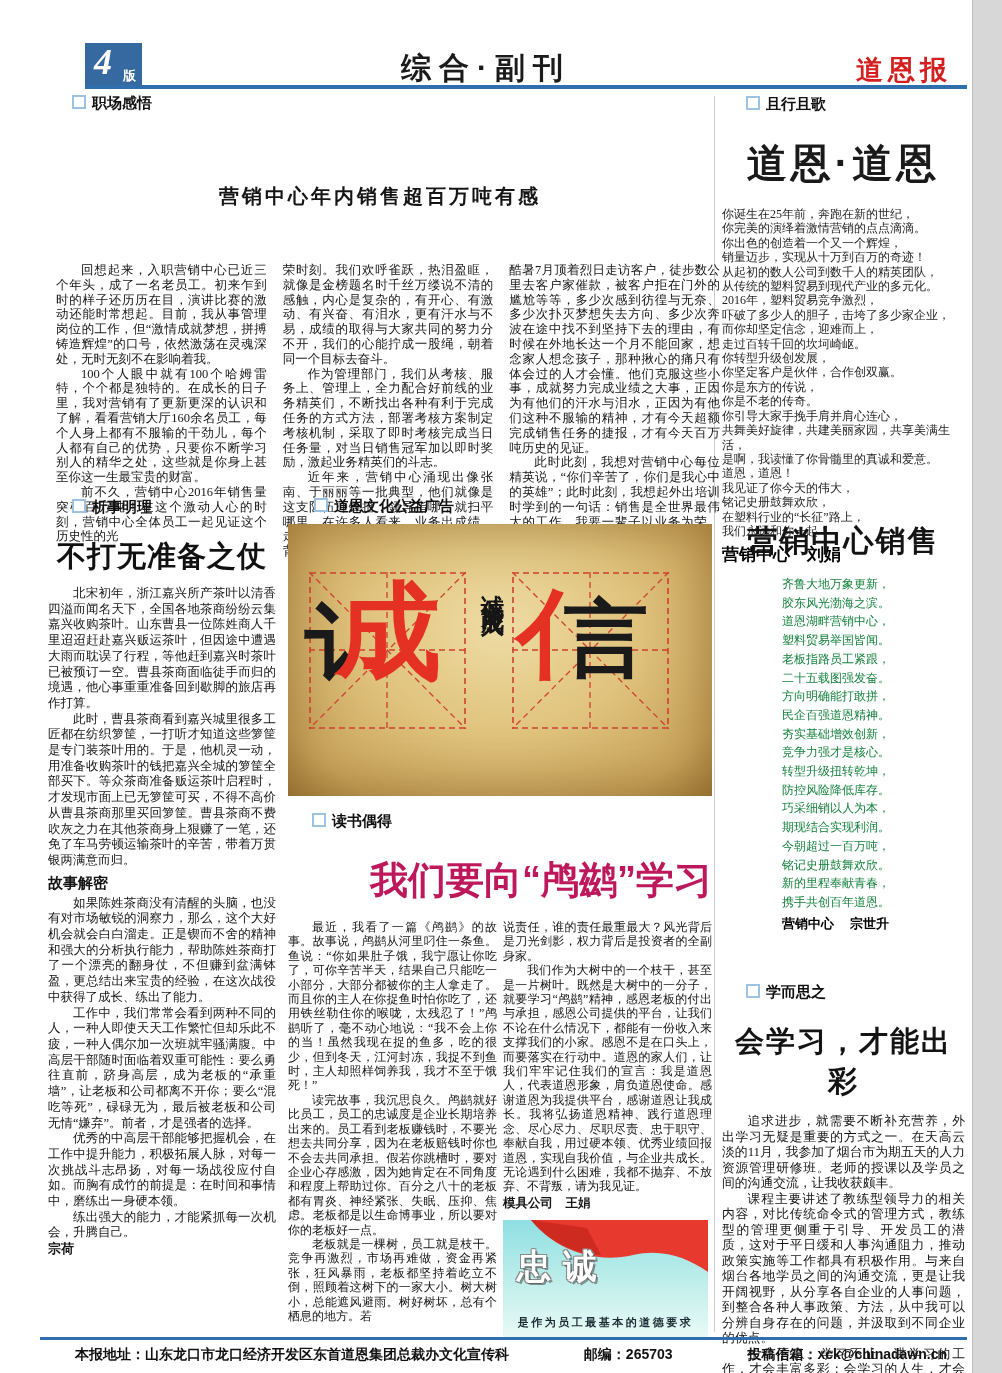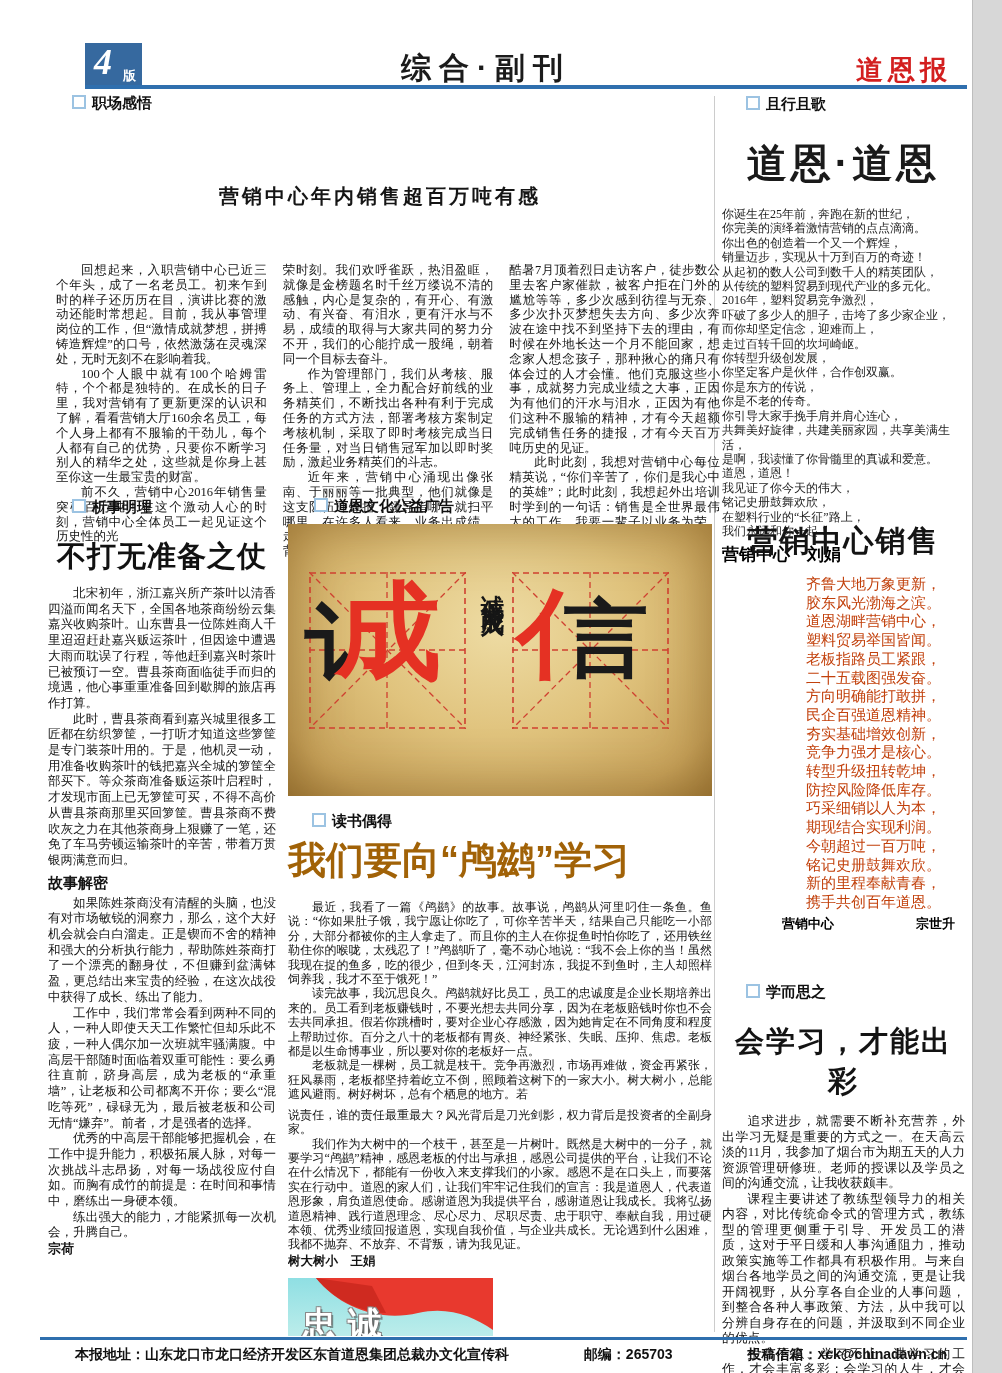--- a/index.html
+++ b/index.html
@@ -54,22 +54,22 @@
             background: radial-gradient(ellipse at 50% 38%, #eedca4 0%, #e0c37d 45%, #c9a45c 82%, #ad8743 100%);
             box-shadow: inset 0 0 55px rgba(110,72,16,.5); overflow:hidden; }
   .grid-box { position:absolute; width:157px; height:157px; top:48px; }
   .gb-left { left:21px; } .gb-right { left:224px; }
   .bigchar { position:absolute; font-weight:bold; font-family:"Liberation Serif",serif; line-height:1; }
   .motto-vert { position:absolute; left:189px; top:52px; height:164px; writing-mode:vertical-rl;
                 font:bold 23px "Liberation Serif",serif; color:#161616; letter-spacing:4px; }
 
   
   .rd-block { left:288px; top:812px; width:424px; }
-  .rd-headline { margin-top:4px; text-align:left; font:bold 38px "Liberation Sans",sans-serif; color:#a16207; }
-  .rd-cols { margin-top:14px; display:flex; gap:6px; height:436px; overflow:hidden;flex-direction:column; }
+  .rd-headline { margin-top:24px; text-align:right; font:bold 38px "Liberation Sans",sans-serif; color:#be185d; }
+  .rd-cols { margin-top:14px; display:flex; gap:6px; height:436px; overflow:hidden; }
   .rd-cols .col { flex:1; font-size:12px; line-height:14.4px; }
   .rd-cols .byline { font-size:12.5px; margin-top:2px; }
 
   
   .loyal { position:relative; width:205px; height:118px; margin-top:10px;
            background:linear-gradient(180deg,#8fdfe3 0%, #c6f0ec 60%, #e9faf6 100%); overflow:hidden; }
   .loyal svg { position:absolute; left:0; top:0; }
   .loyal .big { position:absolute; left:14px; top:24px; color:#fff; letter-spacing:12px;
                 font:bold 34px "Liberation Serif",serif;
                 text-shadow:2px 2px 0 rgba(70,70,70,.55), -1px -1px 0 #8a8a8a, 1px -1px 0 #8a8a8a, -1px 1px 0 #8a8a8a; }
@@ -79,23 +79,23 @@
   
   .song-block { left:722px; top:95px; width:243px; }
   .song-headline { margin-top:22px; text-align:center; font:bold 40px "Liberation Sans",sans-serif;
                    color:#1a1a1a; letter-spacing:4px; }
   .song-lines { margin-top:16px; font-size:12px; line-height:14.4px; color:#1e1e1e; }
   .song-block .byline { font-size:17px; margin-top:5px; padding-right:26px; }
 
   .ode-block { left:722px; top:524px; width:243px; }
   .ode-headline { text-align:center; font:bold 30px "Liberation Sans",sans-serif; color:#141414;
                   line-height:34px; letter-spacing:2px; }
-  .ode-lines { margin-top:17px; padding-left:60px; font-size:15px; line-height:18.7px; color:#c2410c;text-align:center; }
+  .ode-lines { margin-top:17px; padding-left:60px; font-size:12px; line-height:18.7px; color:#15803d; }
   .ode-block .byline { font-size:13px; margin-top:3px; padding-right:10px; padding-left:60px;
-                       text-align:left; display:flex; justify-content:space-between;gap:16px; }
+                       text-align:left; display:flex; justify-content:flex-start;gap:16px; }
 
   .study-block { left:722px; top:983px; width:243px; }
   .study-headline { margin-top:20px; text-align:center; font:bold 29px "Liberation Sans",sans-serif;
                     color:#131313; letter-spacing:2px; }
   .study-body { margin-top:12px; font-size:12.8px; line-height:15.5px; }
 
   
   .footer-rule { left:40px; top:1337px; width:927px; height:3px; background:#2f6fae; }
   .footer-row { left:75px; top:1346px; width:872px; display:flex; justify-content:space-between;
                 font:bold 14px "Liberation Sans",sans-serif; color:#111; }
@@ -198,21 +198,21 @@
       <div class="col jtext">
           <div class="pline">最近，我看了一篇《鸬鹚》的故事。故事说，鸬鹚从河里叼住一条鱼。鱼说：“你如果肚子饿，我宁愿让你吃了，可你辛苦半天，结果自己只能吃一小部分，大部分都被你的主人拿走了。而且你的主人在你捉鱼时怕你吃了，还用铁丝勒住你的喉咙，太残忍了！”鸬鹚听了，毫不动心地说：“我不会上你的当！虽然我现在捉的鱼多，吃的很少，但到冬天，江河封冻，我捉不到鱼时，主人却照样饲养我，我才不至于饿死！”</div>
           <div class="pline">读完故事，我沉思良久。鸬鹚就好比员工，员工的忠诚度是企业长期培养出来的。员工看到老板赚钱时，不要光想去共同分享，因为在老板赔钱时你也不会去共同承担。假若你跳槽时，要对企业心存感激，因为她肯定在不同角度和程度上帮助过你。百分之八十的老板都有胃炎、神经紧张、失眠、压抑、焦虑。老板都是以生命博事业，所以要对你的老板好一点。</div>
           <div class="pline">老板就是一棵树，员工就是枝干。竞争再激烈，市场再难做，资金再紧张，狂风暴雨，老板都坚持着屹立不倒，照顾着这树下的一家大小。树大树小，总能遮风避雨。树好树坏，总有个栖息的地方。若</div>
         </div>
       <div class="col jtext cont-first">
         <div>
             <div class="pline">说责任，谁的责任最重最大？风光背后是刀光剑影，权力背后是投资者的全副身家。</div>
             <div class="pline">我们作为大树中的一个枝干，甚至是一片树叶。既然是大树中的一分子，就要学习“鸬鹚”精神，感恩老板的付出与承担，感恩公司提供的平台，让我们不论在什么情况下，都能有一份收入来支撑我们的小家。感恩不是在口头上，而要落实在行动中。道恩的家人们，让我们牢牢记住我们的宣言：我是道恩人，代表道恩形象，肩负道恩使命。感谢道恩为我提供平台，感谢道恩让我成长。我将弘扬道恩精神、践行道恩理念、尽心尽力、尽职尽责、忠于职守、奉献自我，用过硬本领、优秀业绩回报道恩，实现自我价值，与企业共成长。无论遇到什么困难，我都不抛弃、不放弃、不背叛，请为我见证。</div>
           </div>
-        <div class="byline">树大树小　王娟</div>
+        <div class="byline">模具公司　王娟</div>
         <div class="loyal">
           <svg width="205" height="72" viewBox="0 0 205 72">
             <path d="M28,0 C52,30 92,44 130,35 C160,28 185,38 205,52 L205,0 Z" fill="#e8392e"></path>
             <path d="M28,0 C46,22 72,34 98,35 L84,8 Z" fill="#cf2a20"></path>
           </svg>
           <div class="big">忠诚</div>
           <div class="cap">是作为员工最基本的道德要求</div>
         </div>
       </div>
     </div>

